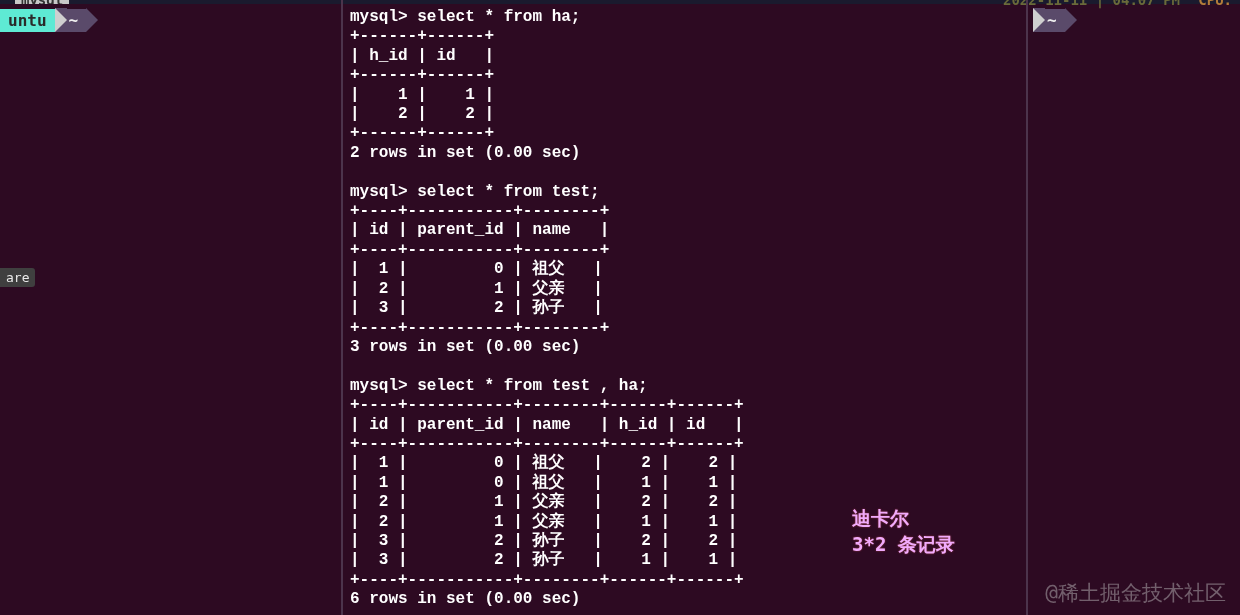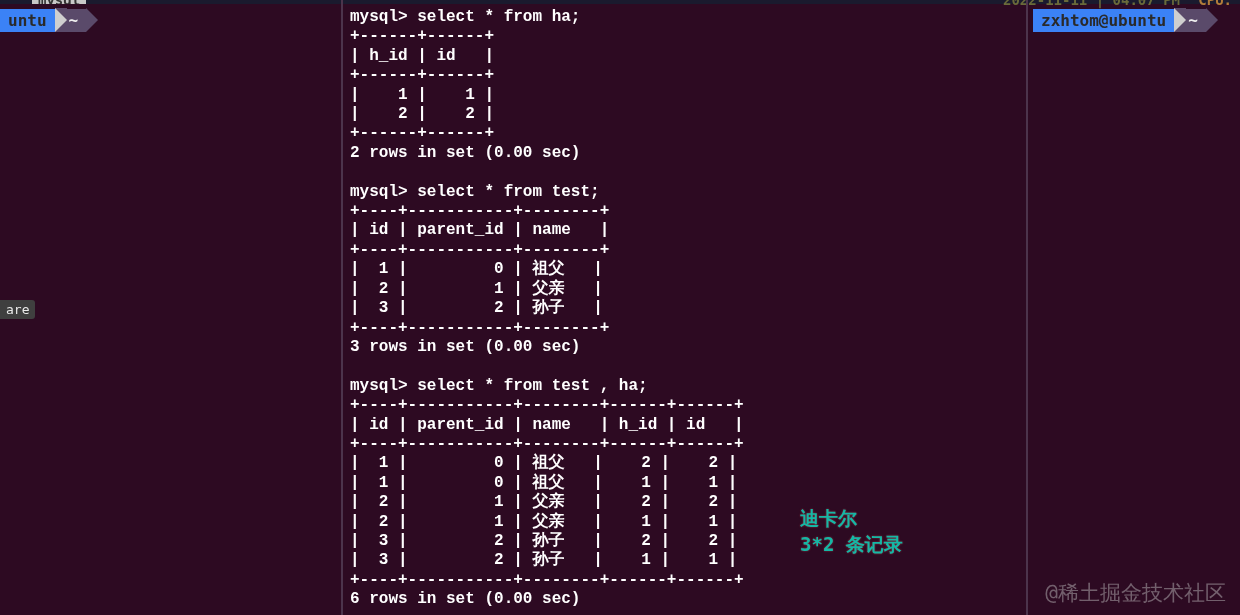--- a/index.html
+++ b/index.html
@@ -21,21 +21,21 @@
       top: 0;
       left: 0;
       right: 0;
       height: 4px;
       background: #1a1a2e;
     }
 
     .tab-left {
       position: absolute;
       top: 0;
-      left: 32px;
+      left: 15px;
       background: #c8c8c8;
       color: #333;
       padding: 0 6px;
       font-size: 14px;
       height: 4px;
       overflow: hidden;
       line-height: 0px;
     }
 
     .tab-datetime {
@@ -56,21 +56,21 @@
 
     
     .pane-left-status {
       position: absolute;
       top: 8px;
       left: 0;
       display: flex;
       align-items: center;
     }
     .status-seg-host {
-      background: #3b82f6;
+      background: #5eead4;
       color: #2a2a2a;
       padding: 2px 8px;
       font-weight: bold;
     }
     .status-seg-arrow-gray {
       width: 0; height: 0;
       border-top: 12px solid transparent;
       border-bottom: 12px solid transparent;
       border-left: 12px solid #cfcfcf;
       background: #5a4a6a;
@@ -118,40 +118,39 @@
     .side-tab {
       position: absolute;
       top: 268px;
       left: 0;
       background: #3f3f3f;
       color: #eaeaea;
       padding: 2px 6px;
       font-size: 13px;
       font-weight: normal;
       border-radius: 0 3px 3px 0;
-      margin-top: 32px;
     }
 
     
     .terminal {
       position: absolute;
       top: 8px;
       left: 350px;
       white-space: pre;
       line-height: 19.4px;
       color: #ffffff;
       font-family: Liberation Mono, monospace;
     }
 
     
     .annotation {
       position: absolute;
       top: 505px;
-      left: 800px;
-      color: #14b8a6;
+      left: 852px;
+      color: #f0abfc;
       font-weight: bold;
       font-size: 19px;
       line-height: 26px;
       text-shadow: 0 0 2px rgba(255,100,100,0.5);
     }
 
     
     .watermark {
       position: absolute;
       bottom: 8px;
@@ -173,21 +172,20 @@
 <div class="vsep2"></div>
 
 <div class="pane-left-status">
   <span class="status-seg-host">untu</span>
   <span class="status-seg-arrow-gray"></span>
   <span class="status-seg-tilde">~</span>
   <span class="status-seg-arrow-purple"></span>
 </div>
 
 <div class="pane-right-status">
-  <span class="status-seg-host">zxhtom@ubuntu</span>
   <span class="status-seg-arrow-gray"></span>
   <span class="status-seg-tilde">~</span>
   <span class="status-seg-arrow-purple"></span>
 </div>
 
 <div class="side-tab">are</div>
 
 <div class="terminal" id="terminal">mysql&gt; select * from ha;
 +------+------+
 | h_id | id   |

